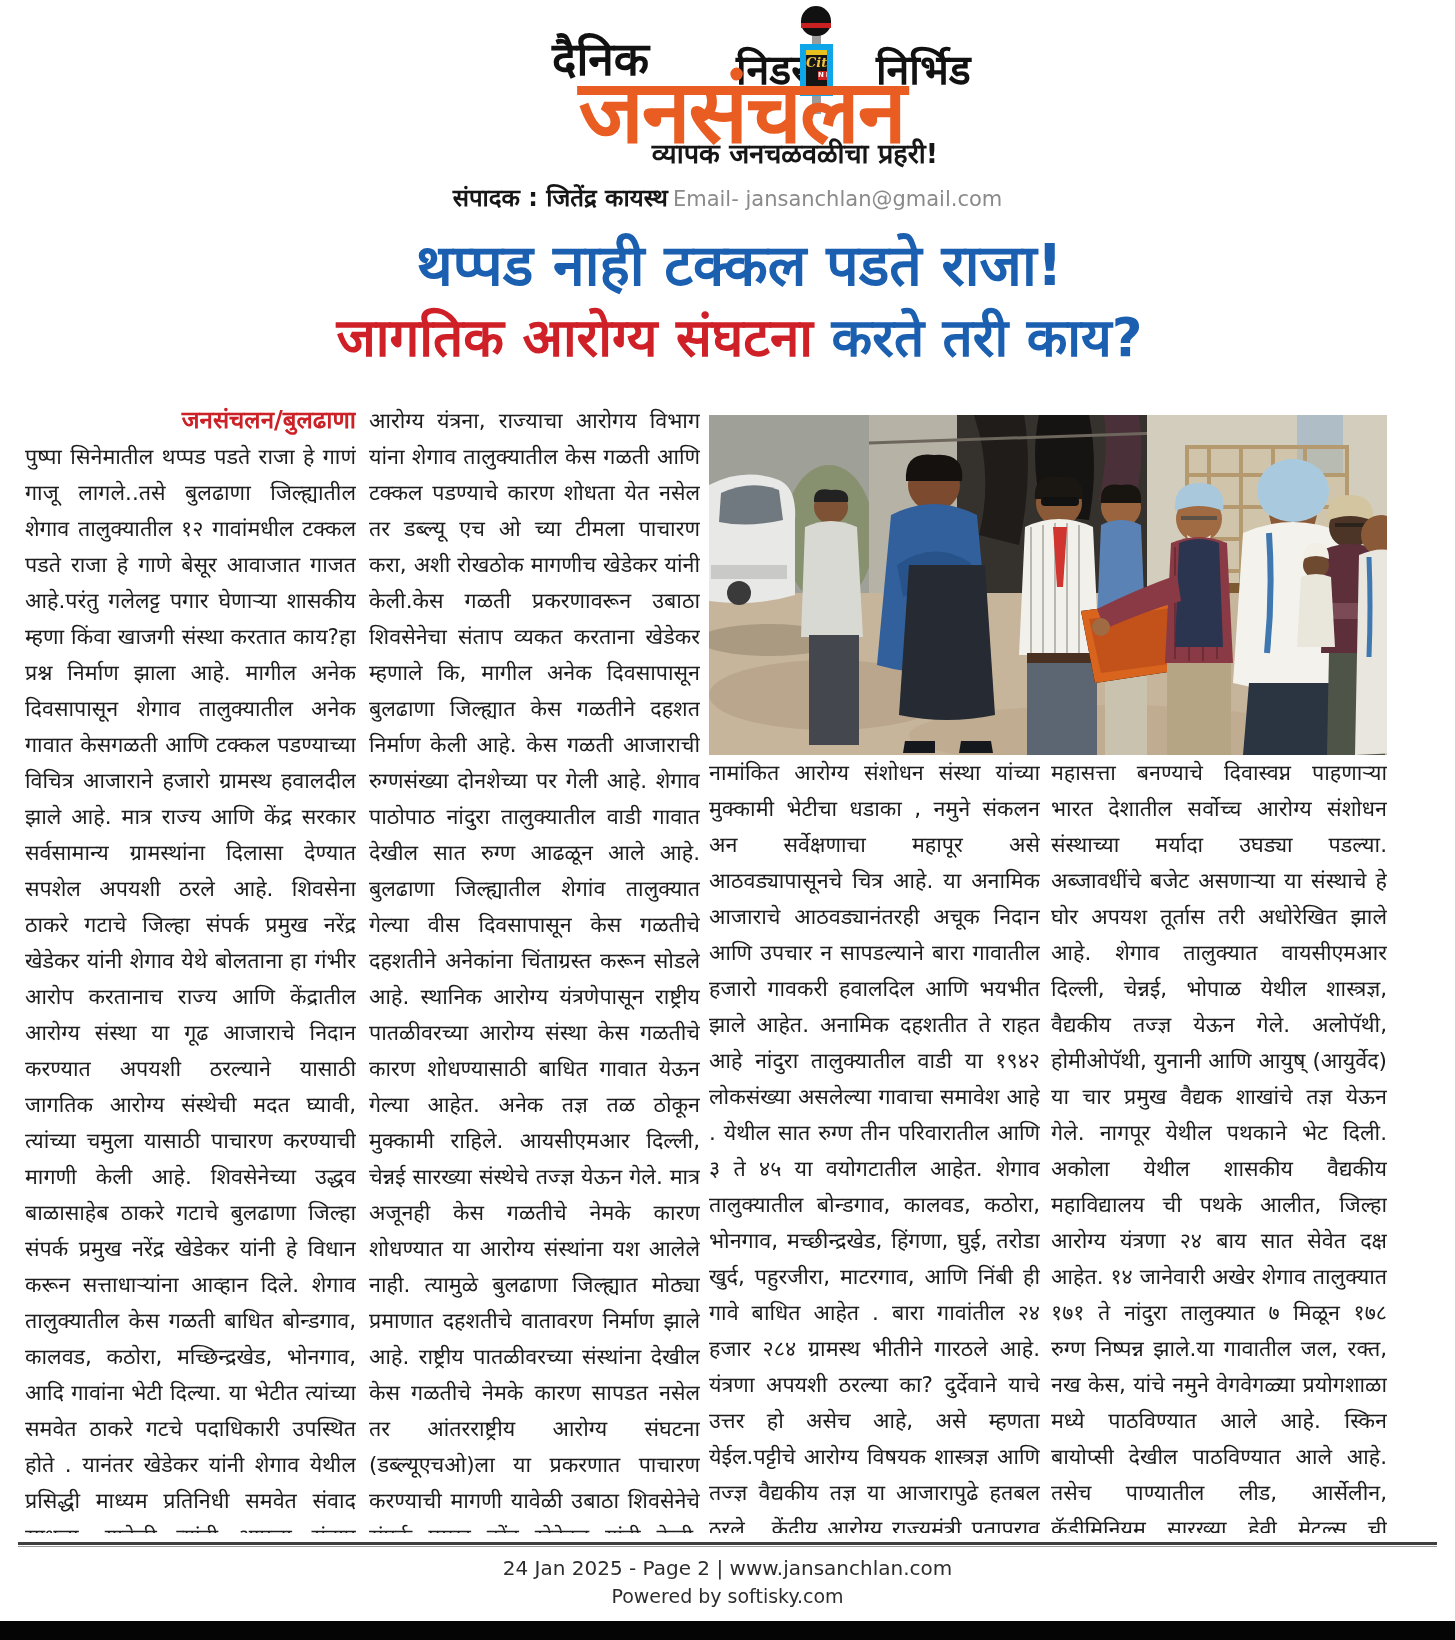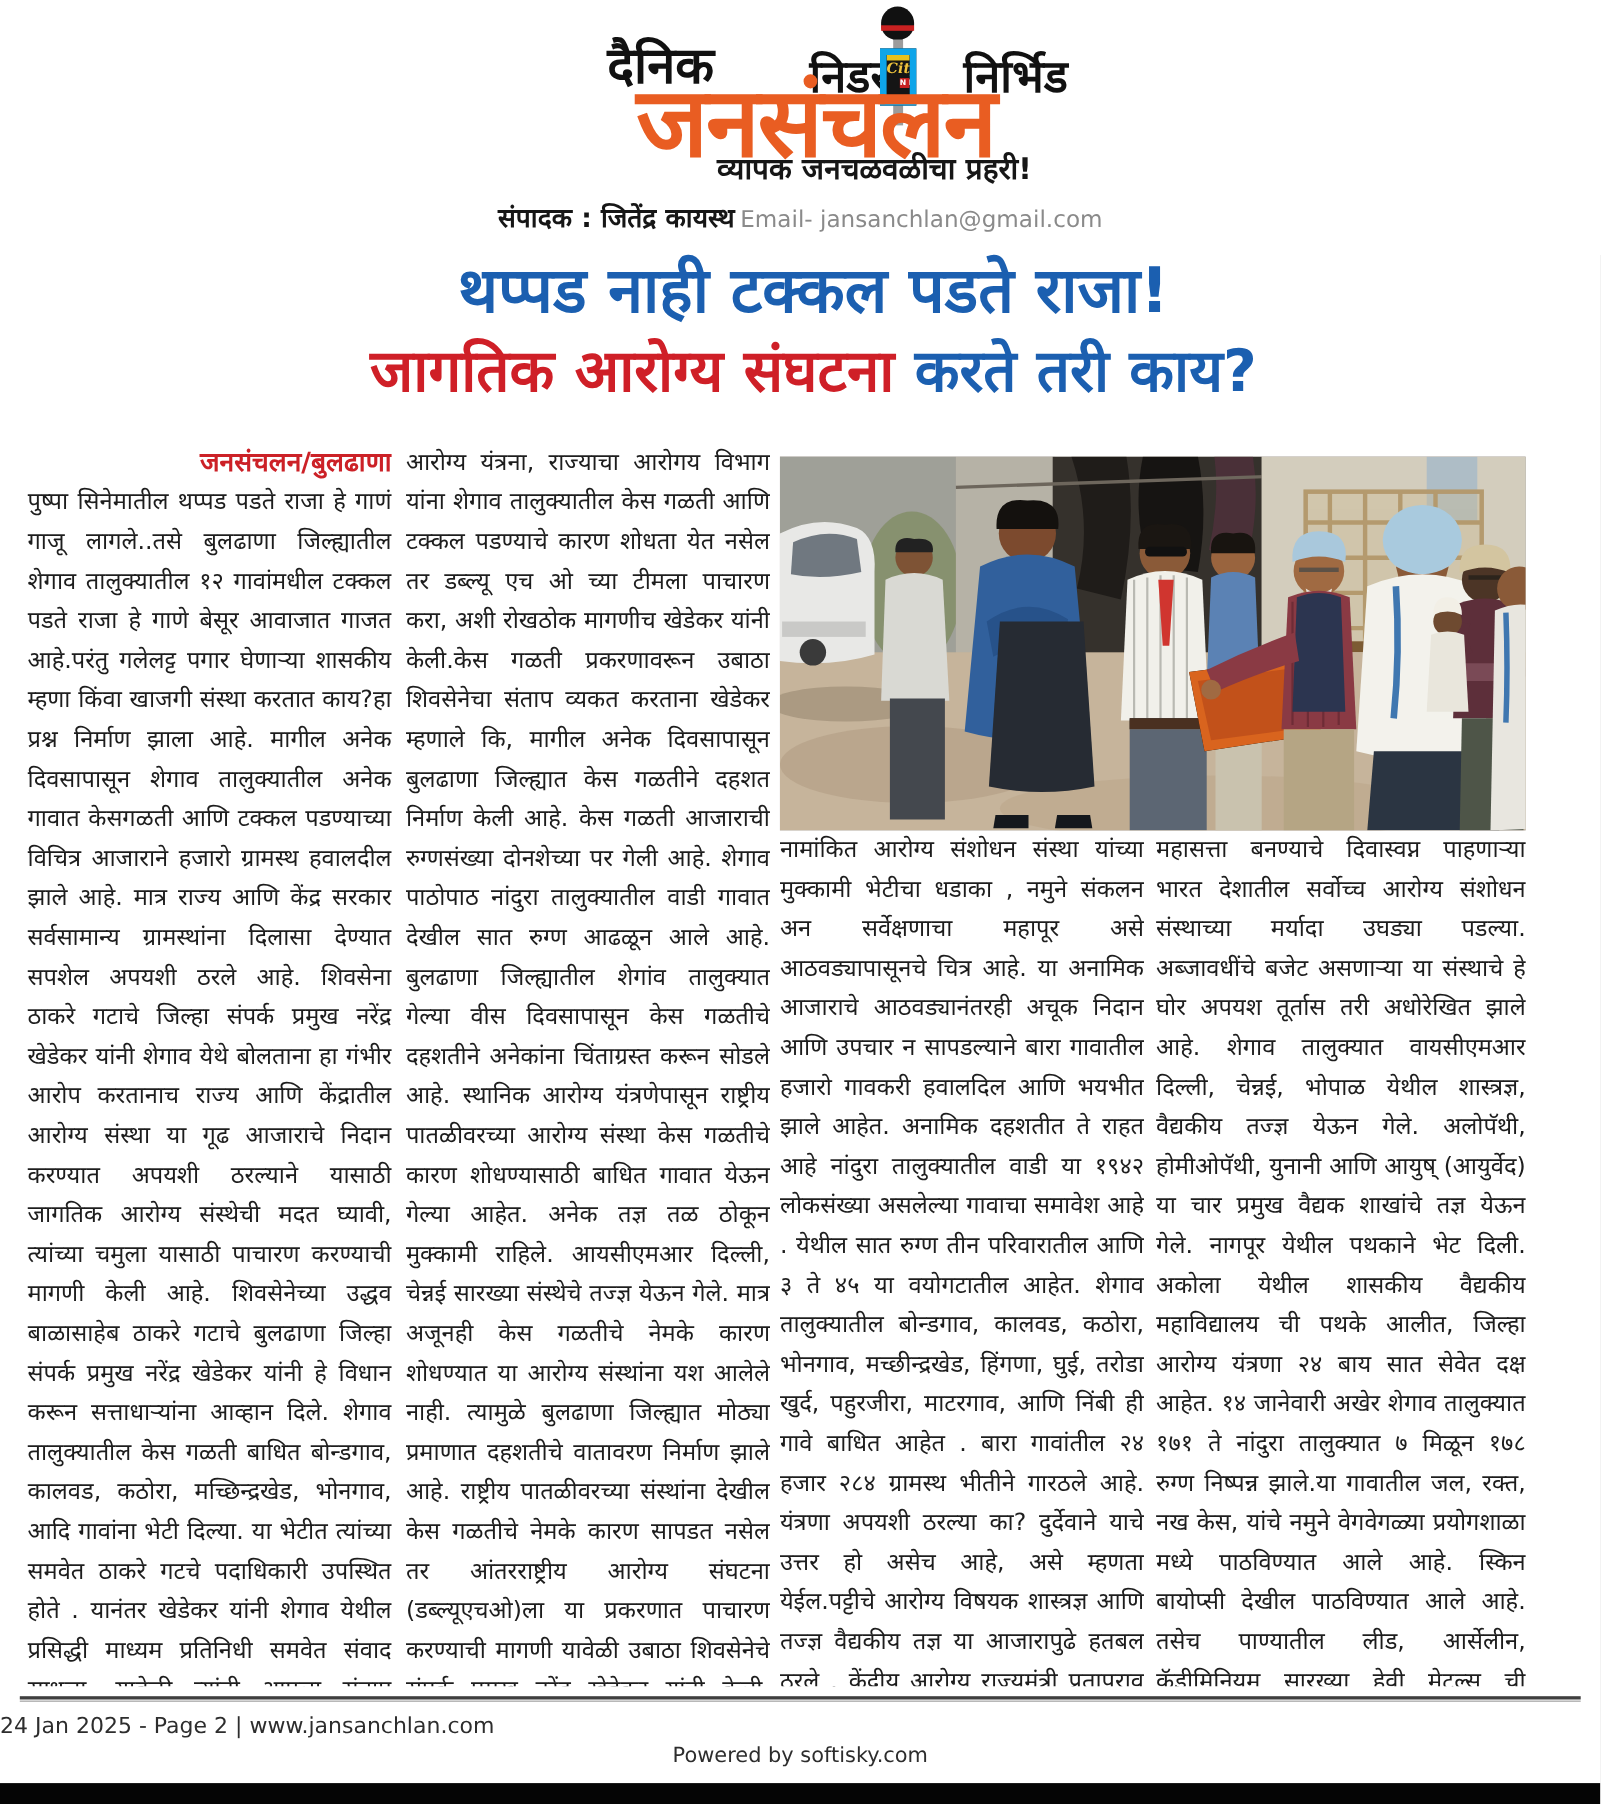--- a/index.html
+++ b/index.html
@@ -82,21 +82,21 @@
     overflow:hidden; background:#b9b4ac;
   }
   .photo svg { display:block; }
 
   
   .footer-rule {
     position:absolute; left:18px; top:1542px; width:1419px; height:5px;
     border-top:3px solid #3f3f3f; border-bottom:1px solid #9a9a9a;
   }
   .footer-line1 {
-    position:absolute; left:0; top:1556px; width:100%; text-align:left;
+    position:absolute; left:0; top:1556px; width:100%; text-align:center;
     font-size:20px; color:#2d2d2d;
   }
   .footer-line2 {
     position:absolute; left:0; top:1585px; width:100%; text-align:center;
     font-size:19px; color:#2d2d2d;
   }
   .footer-bar { position:absolute; left:0; top:1621px; width:1455px; height:19px; background:#050505; }
 </style>
 </head>
 <body>

